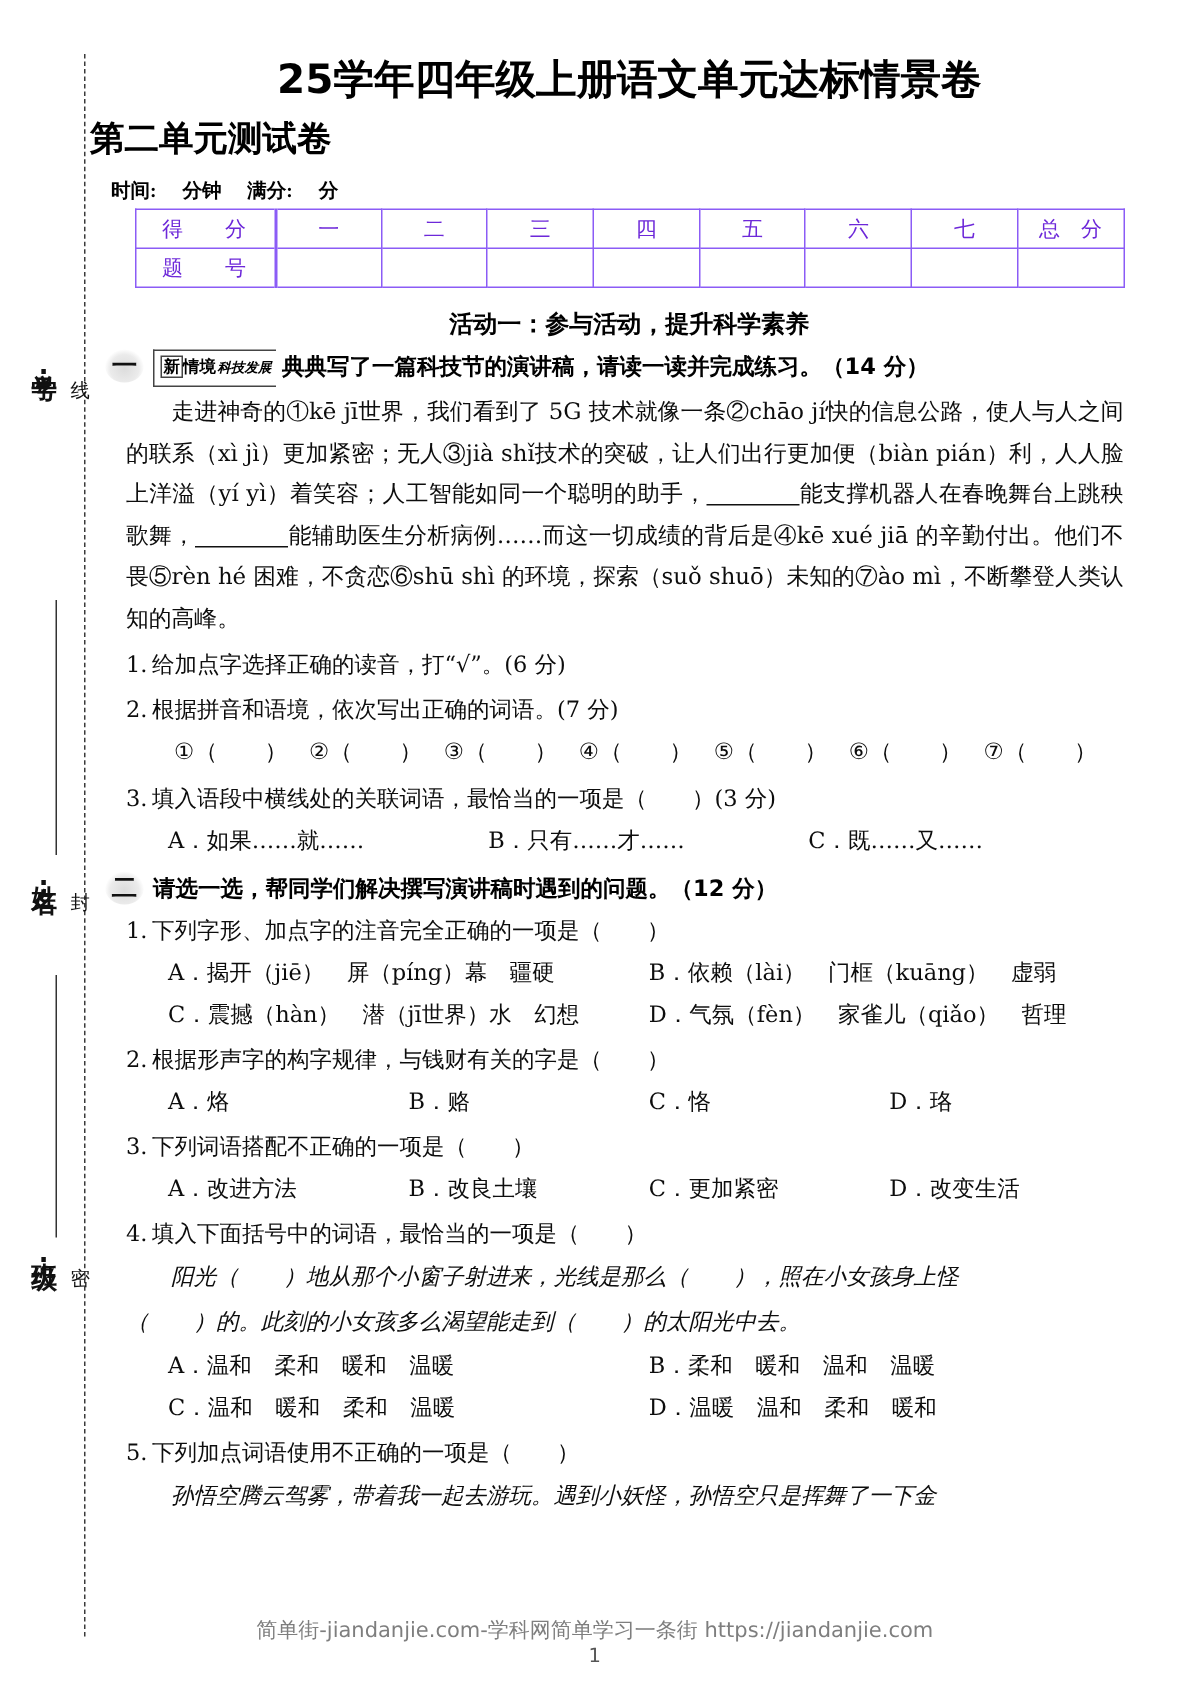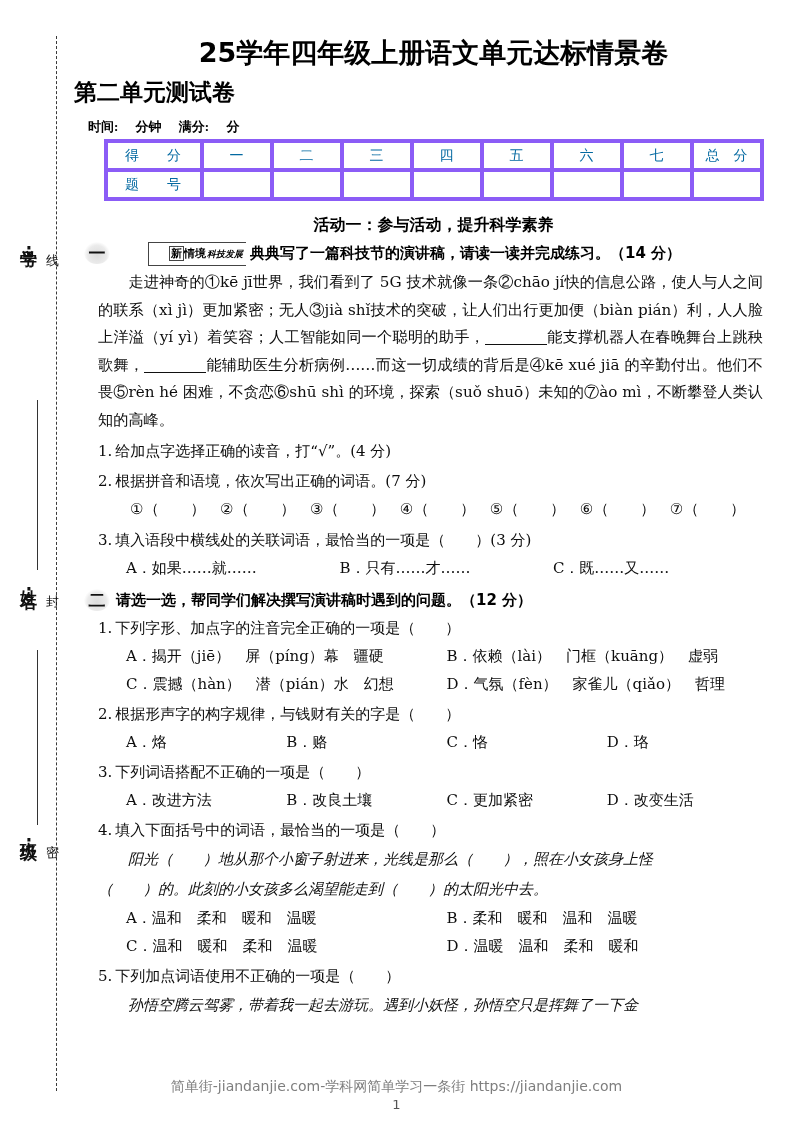--- a/index.html
+++ b/index.html
@@ -50,21 +50,21 @@
   .v-rule {
     position: absolute;
     left: 37px;
     width: 0;
     border-left: 1px solid #333;
   }
 
   
   .sheet {
     position: absolute;
-    left: 74px; top: 0;
+    left: 60px; top: 0;
     width: 719px; height: 900px;
   }
 
   .title-main {
     text-align: center;
     font-family: "DejaVu Sans", "Liberation Sans", sans-serif;
     font-weight: bold;
     font-size: 27px;
     letter-spacing: 0px;
     margin: 0;
@@ -90,26 +90,26 @@
   .time-row span { margin-left: 14px; }
 
   
   .score-table {
     margin: 0 auto;
     border-collapse: collapse;
     width: 660px;
     table-layout: fixed;
   }
   .score-table td {
-    border: 4px solid #8b5cf6;
+    border: 1px solid #8b5cf6;
     height: 23px;
     text-align: center;
     font-family: "DejaVu Sans", "Liberation Sans", sans-serif;
     font-size: 14px;
-    color: #0369a1;
+    color: #6d28d9;
   }
   .score-table td.lbl {
     width: 84px;
     letter-spacing: 7px;
     padding-left: 7px;
     border-right-width: 2px;
   }
 
   .activity-title {
     text-align: center;
@@ -144,26 +144,25 @@
     font-family: "DejaVu Sans", "Liberation Sans", sans-serif;
     font-weight: bold;
     font-size: 15px;
     line-height: 22px;
     color: #000;
   }
   .newsit {
     display: inline-block;
     border: 1px solid #444;
     border-right: none;
-    padding: 0 3px 0 20px;
+    padding: 0 3px 0 4px;
     margin-right: 4px;
     font-size: 11px;
     position: relative;
     top: -1px;
-    margin-left: 32px;
   }
   .newsit .n1 {
     border: 1px solid #444;
     padding: 0 1px;
     font-weight: bold;
   }
   .newsit .n2 { font-weight: bold; }
   .newsit .n3 {
     font-size: 9px;
     font-style: italic;
@@ -306,21 +305,21 @@
     <div class="sec-text">
       <span class="newsit"><span class="n1">新</span><span class="n2">情境</span><span class="n3">科技发展</span></span><span>典典写了一篇科技节的演讲稿，请读一读并完成练习。（14 分）</span>
     </div>
   </div>
 
   <div class="para indent">
     <span>走进神奇的①kē jī世界，我们看到了 5G 技术就像一条②chāo jí快的信息公路，使人与人之间的联系（xì jì）更加紧密；无人③jià shǐ技术的突破，让人们出行更加便（biàn pián）利，人人脸上洋溢（yí yì）着笑容；人工智能如同一个聪明的助手，</span><span class="blank"></span><span>能支撑机器人在春晚舞台上跳秧歌舞，</span><span class="blank"></span><span>能辅助医生分析病例……而这一切成绩的背后是④kē xué jiā 的辛勤付出。他们不畏⑤rèn hé 困难，不贪恋⑥shū shì 的环境，探索（suǒ shuō）未知的⑦ào mì，不断攀登人类认知的高峰。</span>
   </div>
 
   <div class="q">
-    <span class="q-num">1.</span><span>给加点字选择正确的读音，打“√”。(4 分)</span>
+    <span class="q-num">1.</span><span>给加点字选择正确的读音，打“√”。(6 分)</span>
   </div>
 
   <div class="q">
     <span class="q-num">2.</span><span>根据拼音和语境，依次写出正确的词语。(7 分)</span>
   </div>
   <div class="blanks-row">
     <span class="bk">①（　　）</span><span class="bk">②（　　）</span><span class="bk">③（　　）</span><span class="bk">④（　　）</span><span class="bk">⑤（　　）</span><span class="bk">⑥（　　）</span><span class="bk">⑦（　　）</span>
   </div>
 
   <div class="q">
@@ -338,21 +337,21 @@
   </div>
 
   <div class="q">
     <span class="q-num">1.</span><span>下列字形、加点字的注音完全正确的一项是（　　）</span>
   </div>
   <div class="opts sp2">
     <div>A．揭开（jiē）　屏（píng）幕　疆硬</div>
     <div>B．依赖（lài）　门框（kuāng）　虚弱</div>
   </div>
   <div class="opts sp2">
-    <div>C．震撼（hàn）　潜（pián）水　幻想</div>
+    <div>C．震撼（hàn）　潜（jī世界）水　幻想</div>
     <div>D．气氛（fèn）　家雀儿（qiǎo）　哲理</div>
   </div>
 
   <div class="q">
     <span class="q-num">2.</span><span>根据形声字的构字规律，与钱财有关的字是（　　）</span>
   </div>
   <div class="opts sp4">
     <div>A．烙</div>
     <div>B．赂</div>
     <div>C．恪</div>

